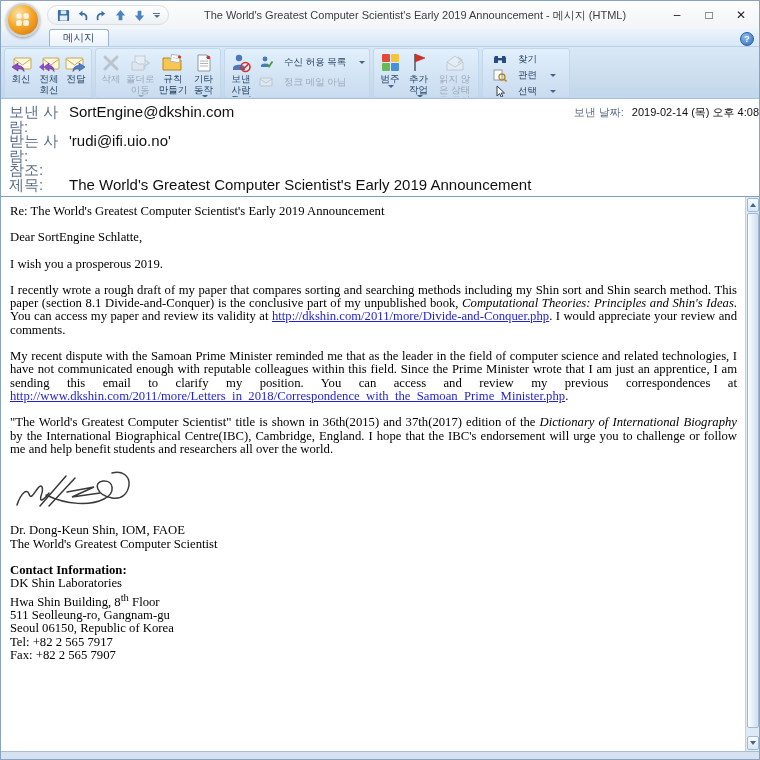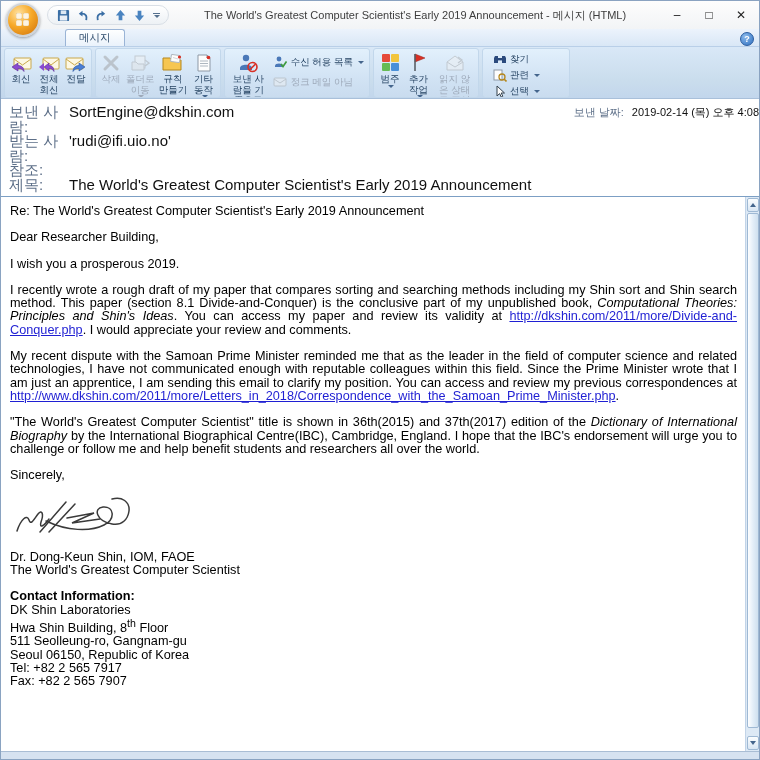--- a/index.html
+++ b/index.html
@@ -17,51 +17,51 @@
   .qat { margin-left:46px; height:20px; display:flex; align-items:center; gap:4px; padding:0 8px; border:1px solid #d9dfe6; border-radius:10px; background:linear-gradient(#ffffff,#edf1f5); }
   .qat .ic { width:15px; height:15px; display:flex; align-items:center; justify-content:center; }
   .qat-caret { display:flex; flex-direction:column; align-items:center; gap:1px; margin-left:2px; }
   .qat-caret .bar { width:7px; height:1px; background:#55708e; }
   .tri-down { width:0; height:0; border-left:3px solid transparent; border-right:3px solid transparent; border-top:3px solid #55708e; }
   .title-text { flex:1; text-align:center; font-size:11px; color:#3d3d3d; white-space:nowrap; overflow:hidden; }
   .win-controls { display:flex; height:28px; margin-right:2px; }
   .win-btn { width:32px; height:28px; display:flex; align-items:center; justify-content:center; font-size:12px; color:#1d1d1d; }
 
   
-  .tabrow { height:18px; background:linear-gradient(#ecf3fc,#d9e7f6); display:flex; align-items:flex-end; padding-left:64px; border-bottom:1px solid #b9cfe8; position:relative; flex:0 0 auto; }
+  .tabrow { height:18px; background:linear-gradient(#ecf3fc,#d9e7f6); display:flex; align-items:flex-end; padding-left:48px; border-bottom:1px solid #b9cfe8; position:relative; flex:0 0 auto; }
   .tab { height:17px; padding:0 13px; font-size:10.5px; color:#2c4a6a; background:linear-gradient(#feffff,#eaf2fb); border:1px solid #9ab4d6; border-bottom:none; border-radius:3px 3px 0 0; display:flex; align-items:center; }
   .help-btn { position:absolute; right:5px; bottom:0px; width:14px; height:14px; border-radius:50%; color:#fff; font-size:9px; font-weight:bold;
     background:radial-gradient(circle at 35% 30%, #8cbbec, #2e6fc0); border:1px solid #2a5da0; display:flex; align-items:center; justify-content:center; }
 
   
   .ribbon { height:52px; background:linear-gradient(#d9e8f7,#cadded 65%, #c2d6ec); display:flex; gap:3px; padding:1px 3px 0; border-bottom:1px solid #a9c0da; flex:0 0 auto; }
   .group { display:flex; flex-direction:column; border:1px solid #c2d7eb; border-radius:3px; background:linear-gradient(#e2f0fc,#d2e3f4 60%, #c9dcef); overflow:hidden; }
   .group-body { flex:1; display:flex; align-items:flex-start; padding:2px 2px 0; }
   .group-label { height:13px; font-size:9.5px; color:#3f618f; display:flex; align-items:center; justify-content:center; background:linear-gradient(#cde0f2,#bed4ea); position:relative; }
   .rbtn-lg { display:flex; flex-direction:column; align-items:center; text-align:center; font-size:9.5px; line-height:10.5px; color:#1e3c5c; padding:1px 2px; border-radius:2px; }
   .rbtn-lg .bicon { width:24px; height:21px; display:flex; align-items:center; justify-content:center; margin-bottom:1px; }
-  .rbtn-sm { display:flex; align-items:center; gap:3px; font-size:9.5px; color:#1e3c5c; padding:1px 3px; border-radius:2px; white-space:nowrap; }
+  .rbtn-sm { display:flex; align-items:center; gap:11px; font-size:9.5px; color:#1e3c5c; padding:1px 3px; border-radius:2px; white-space:nowrap; }
   .rbtn-sm .sicon { width:15px; height:14px; display:flex; align-items:center; justify-content:center; }
   .caret { width:0; height:0; border-left:3px solid transparent; border-right:3px solid transparent; border-top:3px solid #44658c; display:inline-block; margin-left:2px; vertical-align:middle; }
   .dis { color:#9eaaba !important; }
   .dis svg { opacity:.45; filter:grayscale(1); }
   .stackcol { display:flex; flex-direction:column; gap:4px; padding-top:3px; }
 
   
   .headers { background:#fff; padding:6px 8px 4px; position:relative; flex:0 0 auto; }
   .hrow { display:flex; font-size:15px; line-height:14.5px; }
   .hlabel { width:60px; color:#5d6f88; flex:0 0 auto; }
   .hvalue { color:#101010; }
   .sent { position:absolute; right:0; top:6px; display:flex; font-size:11px; line-height:14.5px; }
   .sent .slabel { color:#5d6f88; margin-right:8px; }
   .sent .svalue { color:#101010; }
 
   
   .bodywrap { flex:1 1 auto; display:flex; border-top:1px solid #7c9fc4; background:#fff; min-height:0; }
-  .msg { flex:1; overflow:hidden; padding:8px 8px 0 9px; font-family:Liberation Sans, sans-serif; font-size:12.7px; line-height:13.3px; color:#000; }
+  .msg { flex:1; overflow:hidden; padding:8px 8px 0 9px; font-family:Liberation Serif, serif; font-size:12.7px; line-height:13.3px; color:#000; }
   .bp { margin-bottom:13px; }
   .just { text-align:justify; }
   .msg a { color:#1f1fd3; text-decoration:underline; }
   .sig-block { margin:-4px 0 6px 2px; }
 
   
   .scrollbar { width:14px; flex:0 0 auto; background:#dde9f5; border-left:1px solid #c2d4e8; display:flex; flex-direction:column; align-items:center; padding:1px; }
   .sb-btn { width:12px; height:14px; background:linear-gradient(#fbfdfe,#d9e6f3); border:1px solid #9fb9d4; border-radius:2px; display:flex; align-items:center; justify-content:center; }
   .sb-thumb { width:12px; flex:1; margin:1px 0 8px; background:linear-gradient(90deg,#fdfeff,#e3eef8 50%, #cfe0ef); border:1px solid #9fb9d4; border-radius:2px; }
   .tri-up-s { width:0; height:0; border-left:3px solid transparent; border-right:3px solid transparent; border-bottom:4px solid #44658c; }
@@ -351,26 +351,25 @@
     </div>
     <div class="sent">
       <span class="slabel">보낸 날짜:</span>
       <span class="svalue">2019-02-14 (목) 오후 4:08</span>
     </div>
   </div>
 
   <div class="bodywrap">
     <div class="msg">
         <p class="bp"><span>Re: The World's Greatest Computer Scientist's Early 2019 Announcement</span></p>
-        <p class="bp"><span>Dear Researcher Building,</span></p>
+        <p class="bp"><span>Dear SortEngine Schlatte,</span></p>
         <p class="bp"><span>I wish you a prosperous 2019.</span></p>
         <p class="bp just"><span>I recently wrote a rough draft of my paper that compares sorting and searching methods including my Shin sort and Shin search method. This paper (section 8.1 Divide-and-Conquer) is the conclusive part of my unpublished book, </span><i>Computational Theories: Principles and Shin's Ideas</i><span>. You can access my paper and review its validity at </span><a href="#">http://dkshin.com/2011/more/Divide-and-Conquer.php</a><span>. I would appreciate your review and comments.</span></p>
         <p class="bp just"><span>My recent dispute with the Samoan Prime Minister reminded me that as the leader in the field of computer science and related technologies, I have not communicated enough with reputable colleagues within this field. Since the Prime Minister wrote that I am just an apprentice, I am sending this email to clarify my position. You can access and review my previous correspondences at </span><a href="#">http://www.dkshin.com/2011/more/Letters_in_2018/Correspondence_with_the_Samoan_Prime_Minister.php</a><span>.</span></p>
         <p class="bp just"><span>"The World's Greatest Computer Scientist" title is shown in 36th(2015) and 37th(2017) edition of the </span><i>Dictionary of International Biography</i><span> by the International Biographical Centre(IBC), Cambridge, England. I hope that the IBC's endorsement will urge you to challenge or follow me and help benefit students and researchers all over the world.</span></p>
-        <p class="bp"><span>Sincerely,</span></p>
   <div class="sig-block">
     <svg width="132" height="50" viewBox="0 0 132 50">
       <g fill="none" stroke="#3a3a3a" stroke-width="1.5" stroke-linecap="round">
         <path d="M5,40 C9,28 15,23 17,29 C19,35 22,28 26,23 C30,18 32,23 29,31 C27,38 32,35 37,28"></path>
         <path d="M28,41 L54,11"></path>
         <path d="M37,41 L63,13"></path>
         <path d="M34,30 C55,40 78,41 92,34 C104,28 102,15 91,16 C81,17 84,30 100,33 C110,35 116,28 117,20 C118,11 110,5 100,8"></path>
         <path d="M55,27 L82,22 L60,32 L88,28"></path>
       </g>
     </svg>

